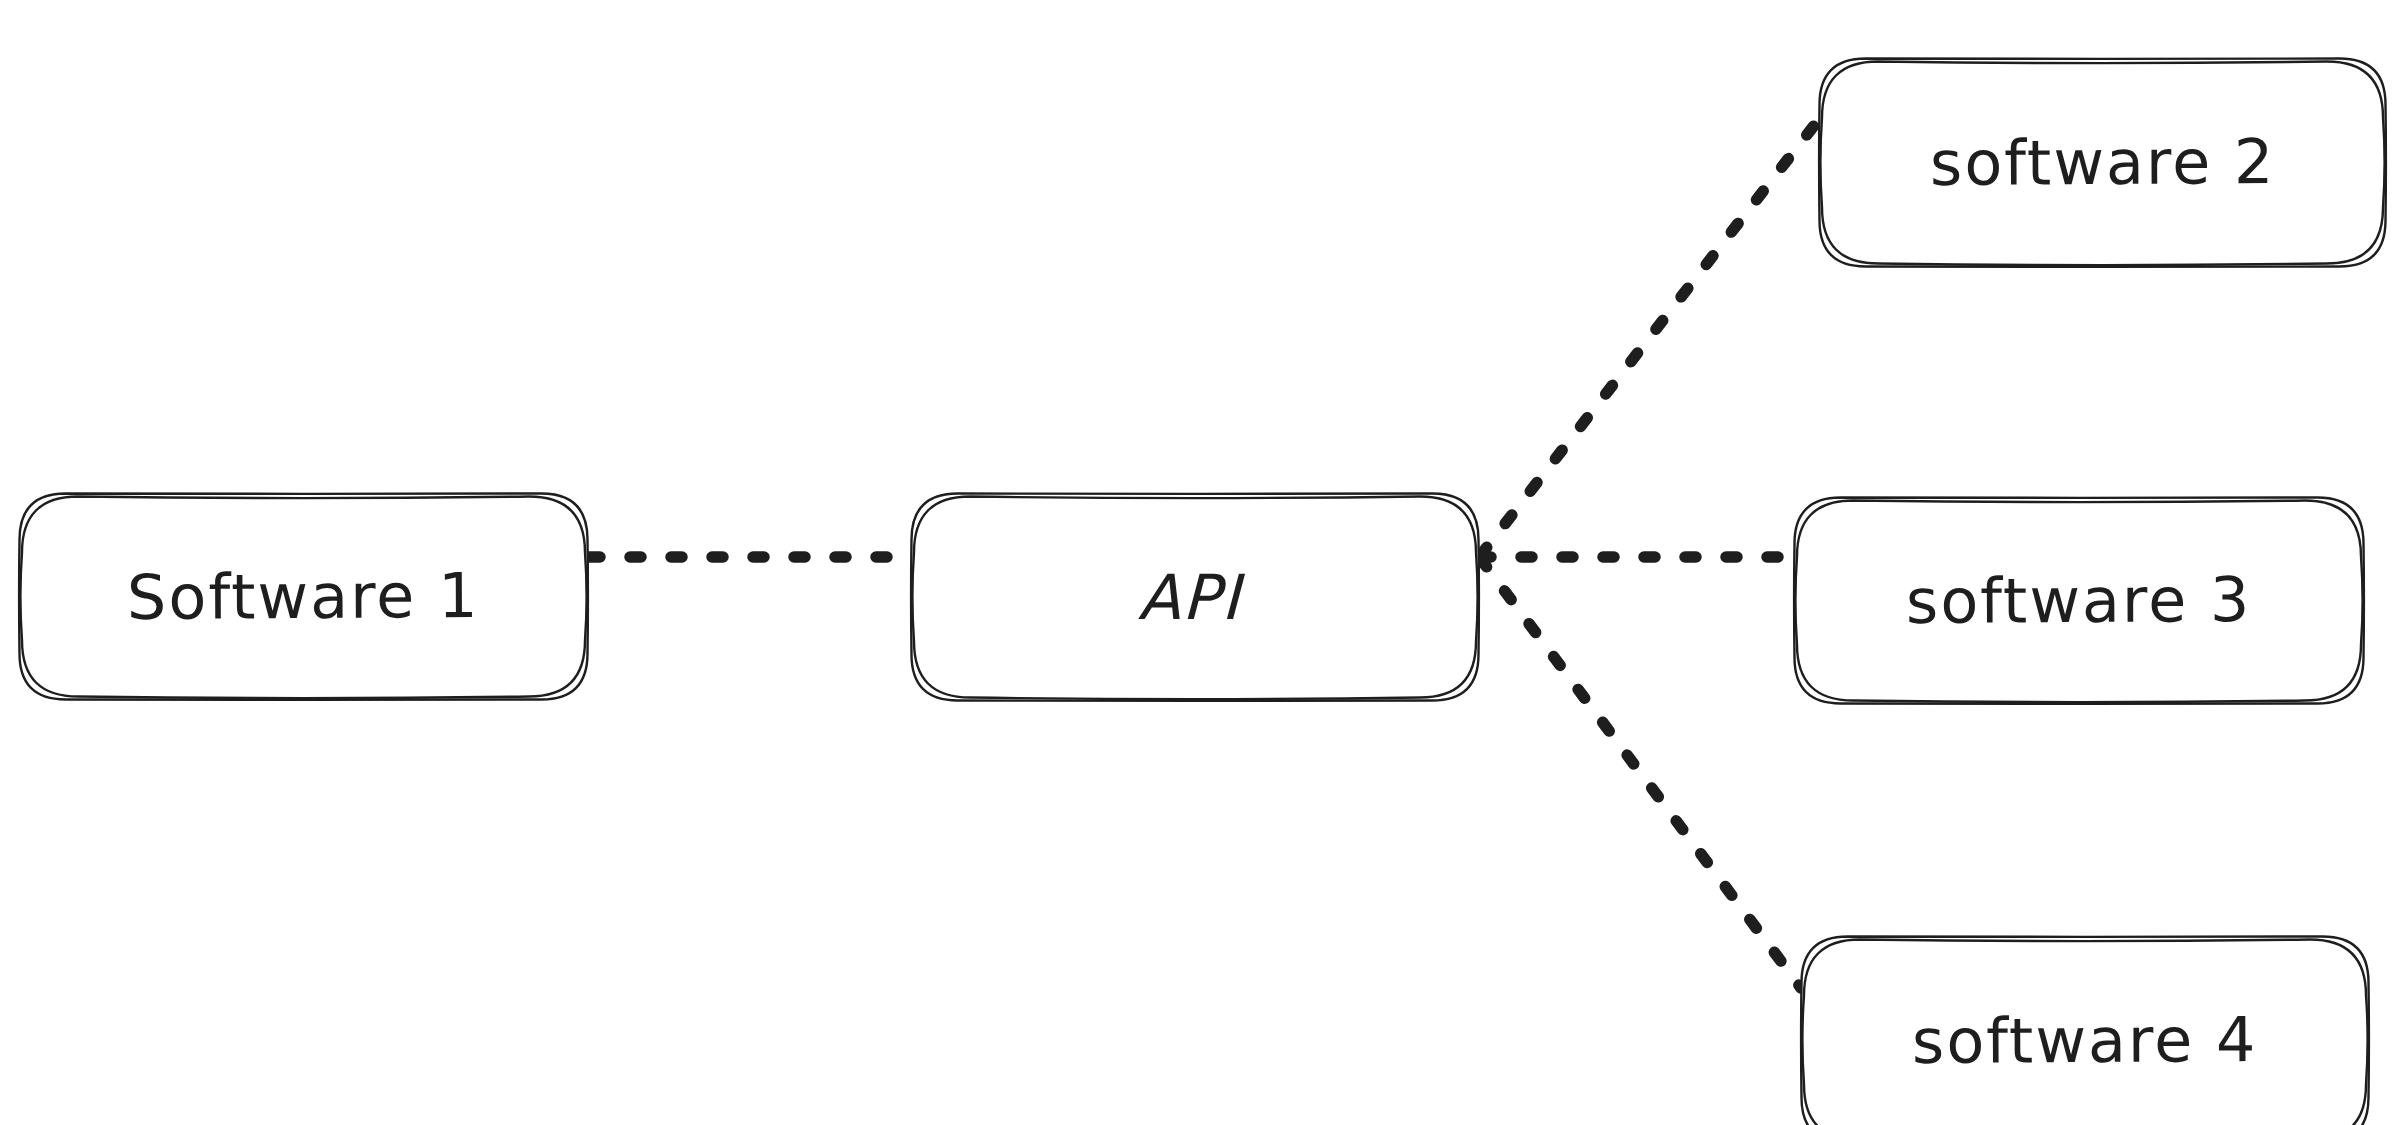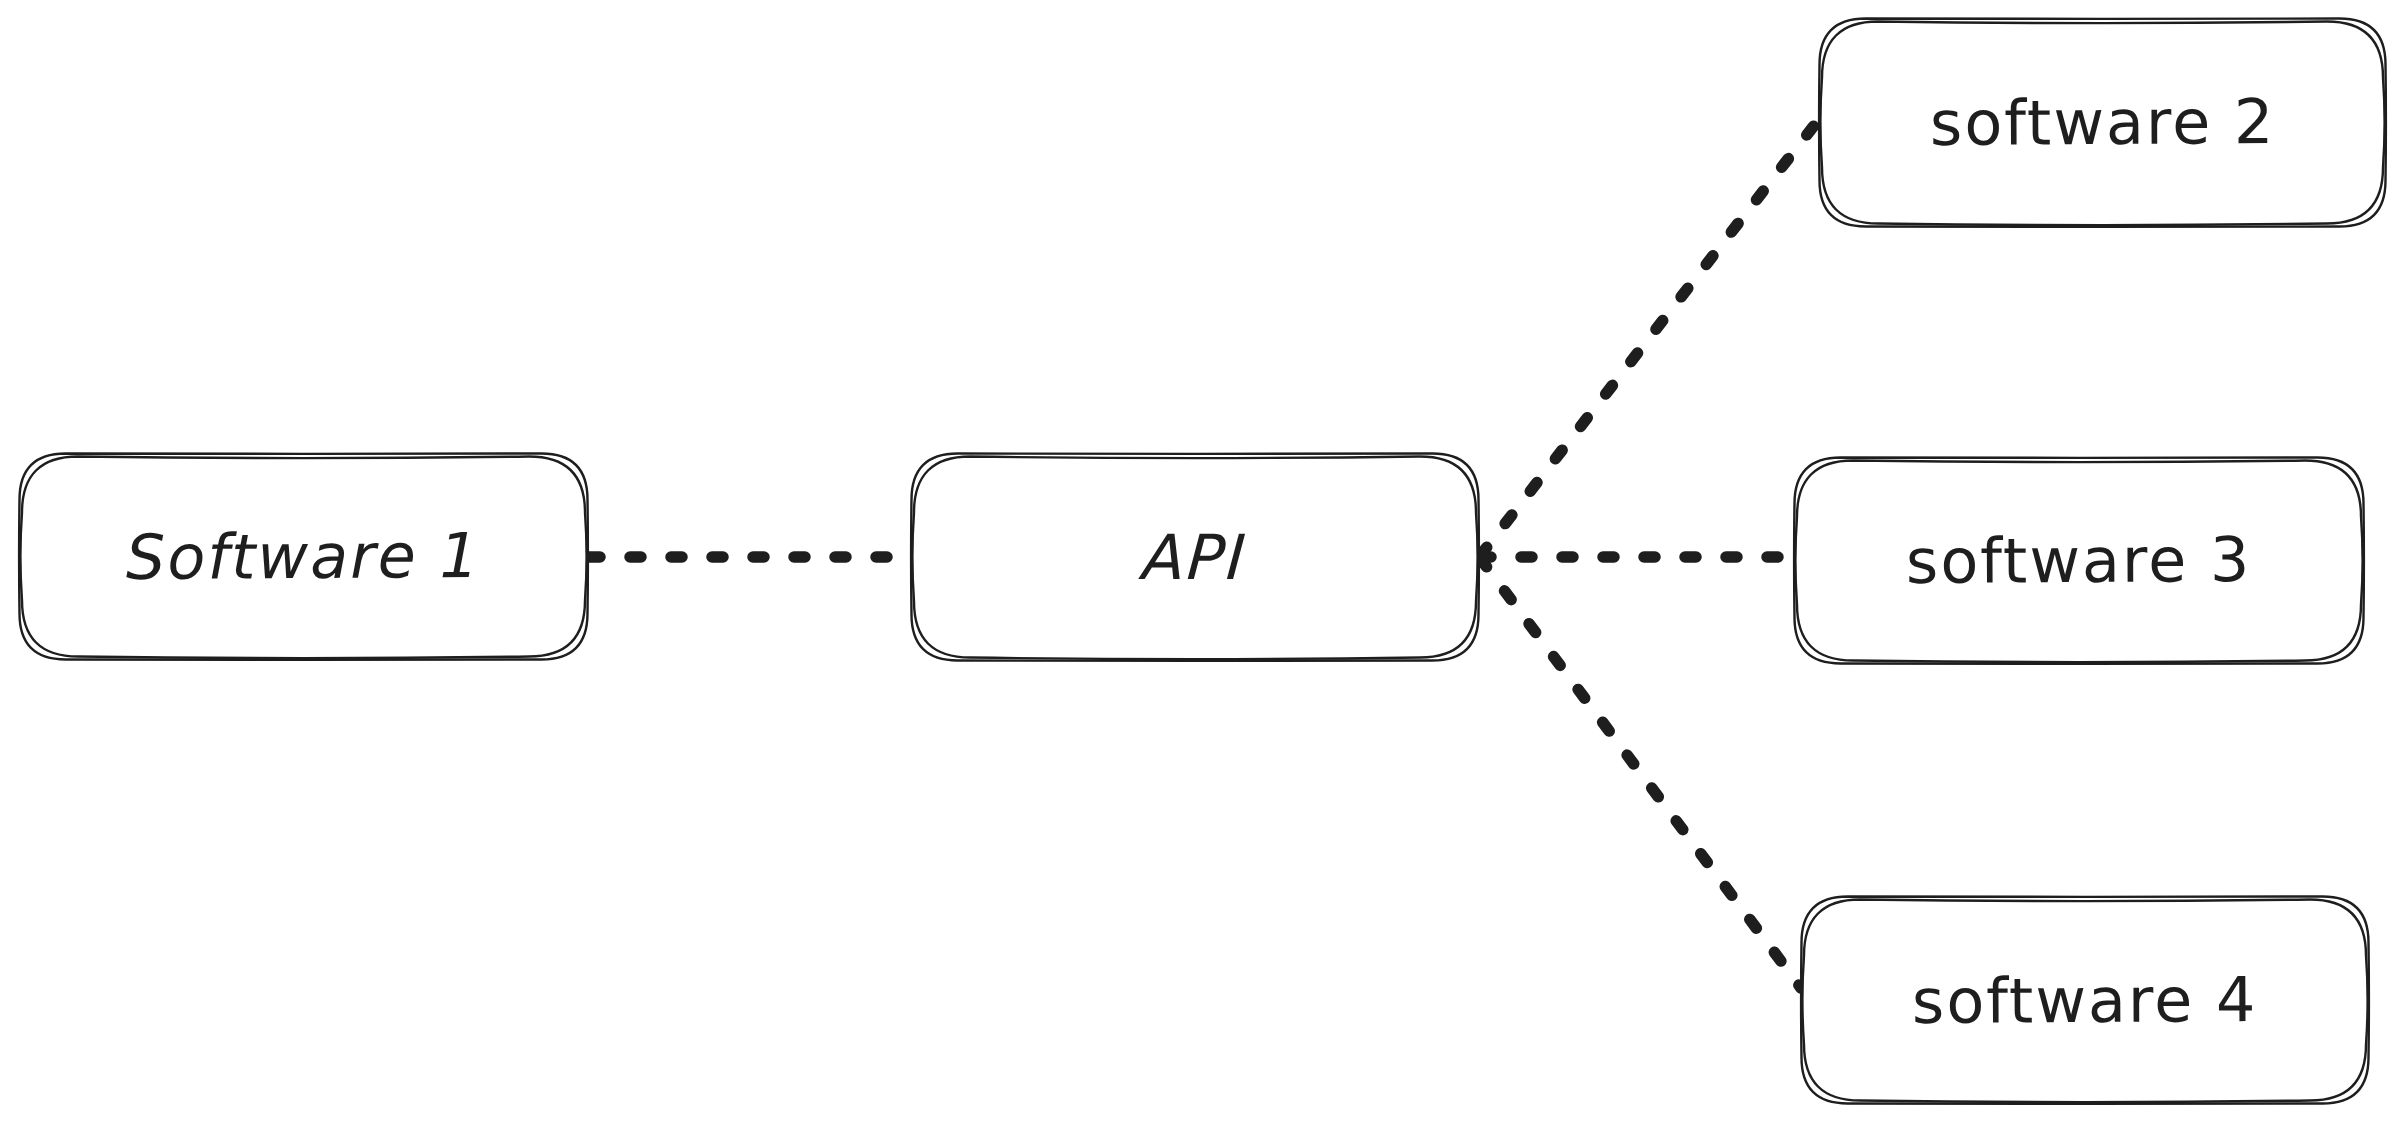--- a/index.html
+++ b/index.html
@@ -27,20 +27,21 @@
     stroke: var(--stroke, #1e1e1e);
     stroke-width: 11.5;
     stroke-linecap: round;
     stroke-dasharray: 11 30;
   }
   .node {
     position: absolute;
     display: flex;
     align-items: center;
     justify-content: center;
+    margin-top: 40px;
   }
   .node-outline {
     position: absolute;
     left: 0;
     top: 0;
     overflow: visible;
   }
   .node-outline path {
     fill: none;
     stroke: var(--stroke, #1e1e1e);
@@ -68,21 +69,21 @@
 <body>
 
 <div id="canvas" style="--canvas-bg: #ffffff; --stroke: #1e1e1e; --text: #1e1e1e; width: 2406px; height: 1125px;">
   <svg id="edges-layer" xmlns="http://www.w3.org/2000/svg" viewBox="0 0 2406 1125">
       <path d="M 589 557 L 906 557" class="edge-path"></path>
       <path d="M 1480 556 L 1816 123" class="edge-path"></path>
       <path d="M 1480 557 L 1792 557" class="edge-path"></path>
       <path d="M 1480 558 L 1801 988" class="edge-path"></path>
     </svg>
 
-<div class="node" style="left: 18px; top: 452px; width: 571px; height: 209px; font-style: italic;">
+<div class="node" style="left: 18px; top: 452px; width: 571px; height: 209px;">
       <svg class="node-outline" width="571" height="209" viewBox="0 0 571 209">
         <path d="M 48 2 Q 285.5 2 523 2 Q 569 2 569 48 Q 569 104.5 569 161 Q 569 207 523 207 Q 285.5 207 48 207 Q 2 207 2 161 Q 2 104.5 2 48 Q 2 2 48 2" class="fill-bg"></path>
         <path d="M 47.5 1.5 Q 285.5 2.3 523.5 1.5 Q 569.5 1.5 569.5 47.5 Q 570.3 104.5 569.5 161.5 Q 569.5 207.5 523.5 207.5 Q 285.5 208.3 47.5 207.5 Q 1.5 207.5 1.5 161.5 Q 0.7 104.5 1.5 47.5 Q 1.5 1.5 47.5 1.5"></path>
         <path d="M 60 4.5 Q 285.5 7.7 511 4.5 Q 567 4.5 567 60.5 Q 570.2 104.5 567 148.5 Q 567 204.5 511 204.5 Q 285.5 207.7 60 204.5 Q 4 204.5 4 148.5 Q 0.7999999999999998 104.5 4 60.5 Q 4 4.5 60 4.5"></path>
       </svg>
       <span class="node-label">Software 1</span>
     </div>
     <div class="node" style="left: 910px; top: 452px; width: 570px; height: 210px;">
       <svg class="node-outline" width="570" height="210" viewBox="0 0 570 210">
         <path d="M 48 2 Q 285 2 522 2 Q 568 2 568 48 Q 568 105 568 162 Q 568 208 522 208 Q 285 208 48 208 Q 2 208 2 162 Q 2 105 2 48 Q 2 2 48 2" class="fill-bg"></path>

